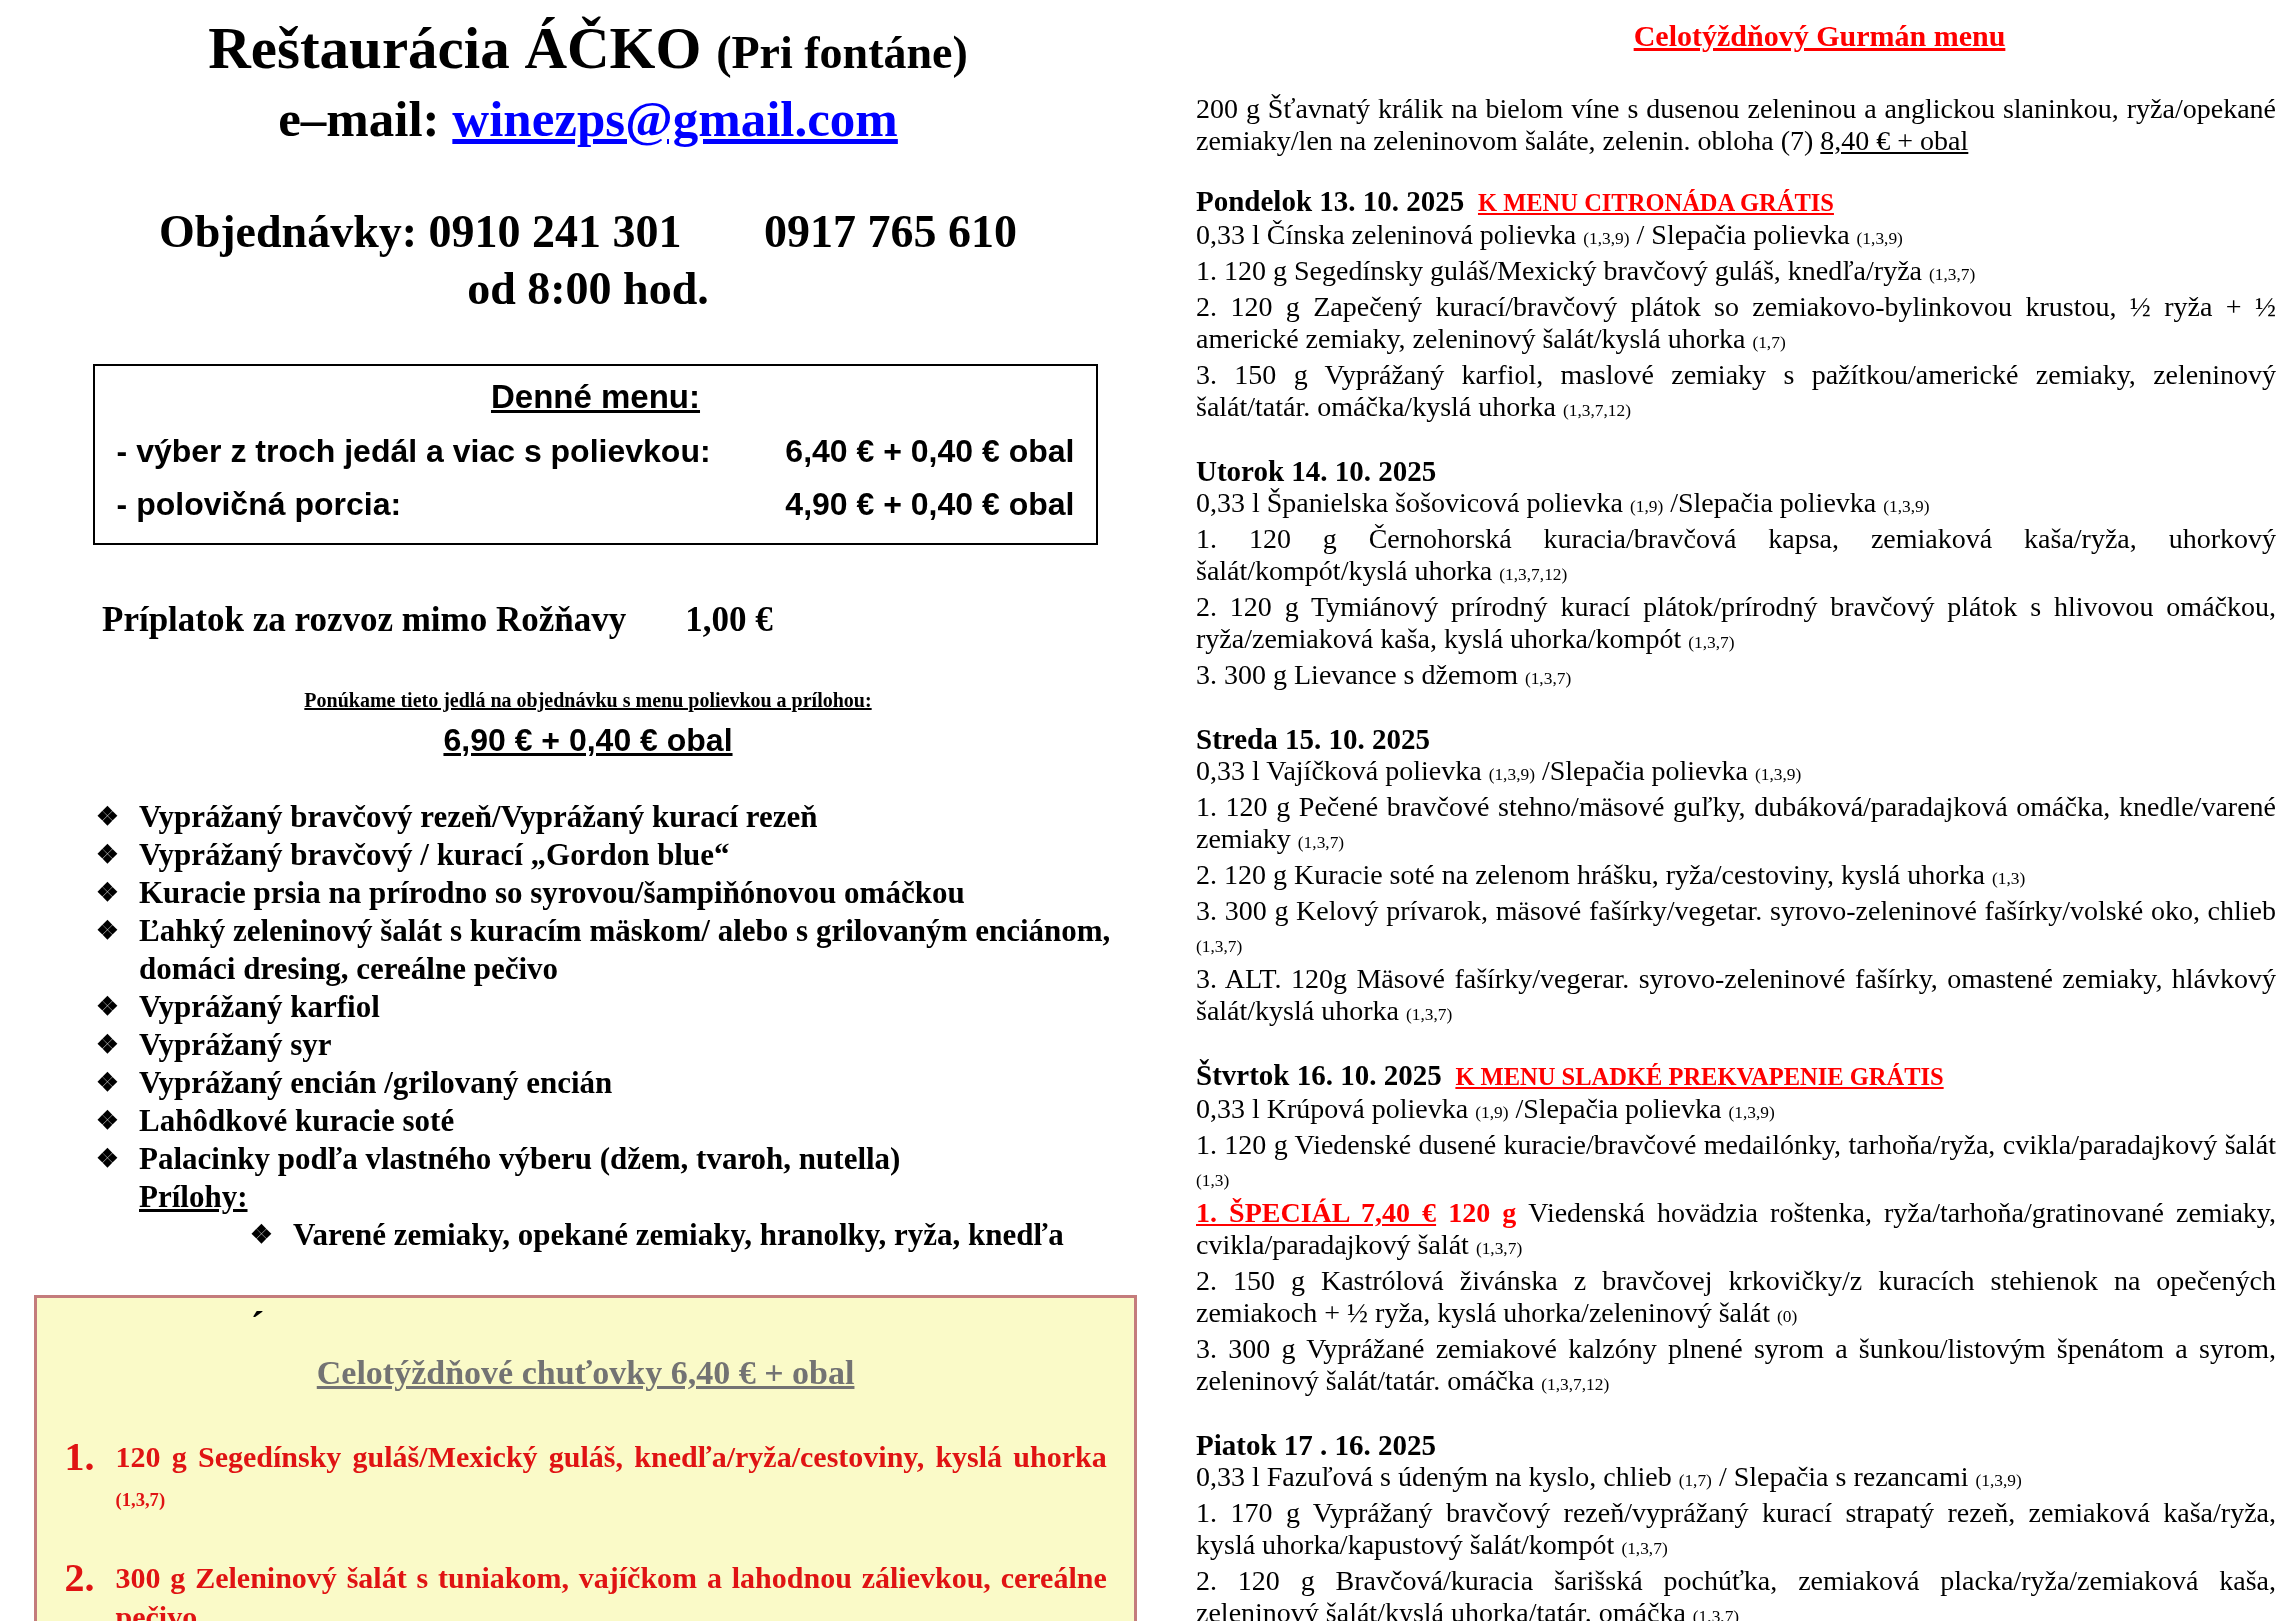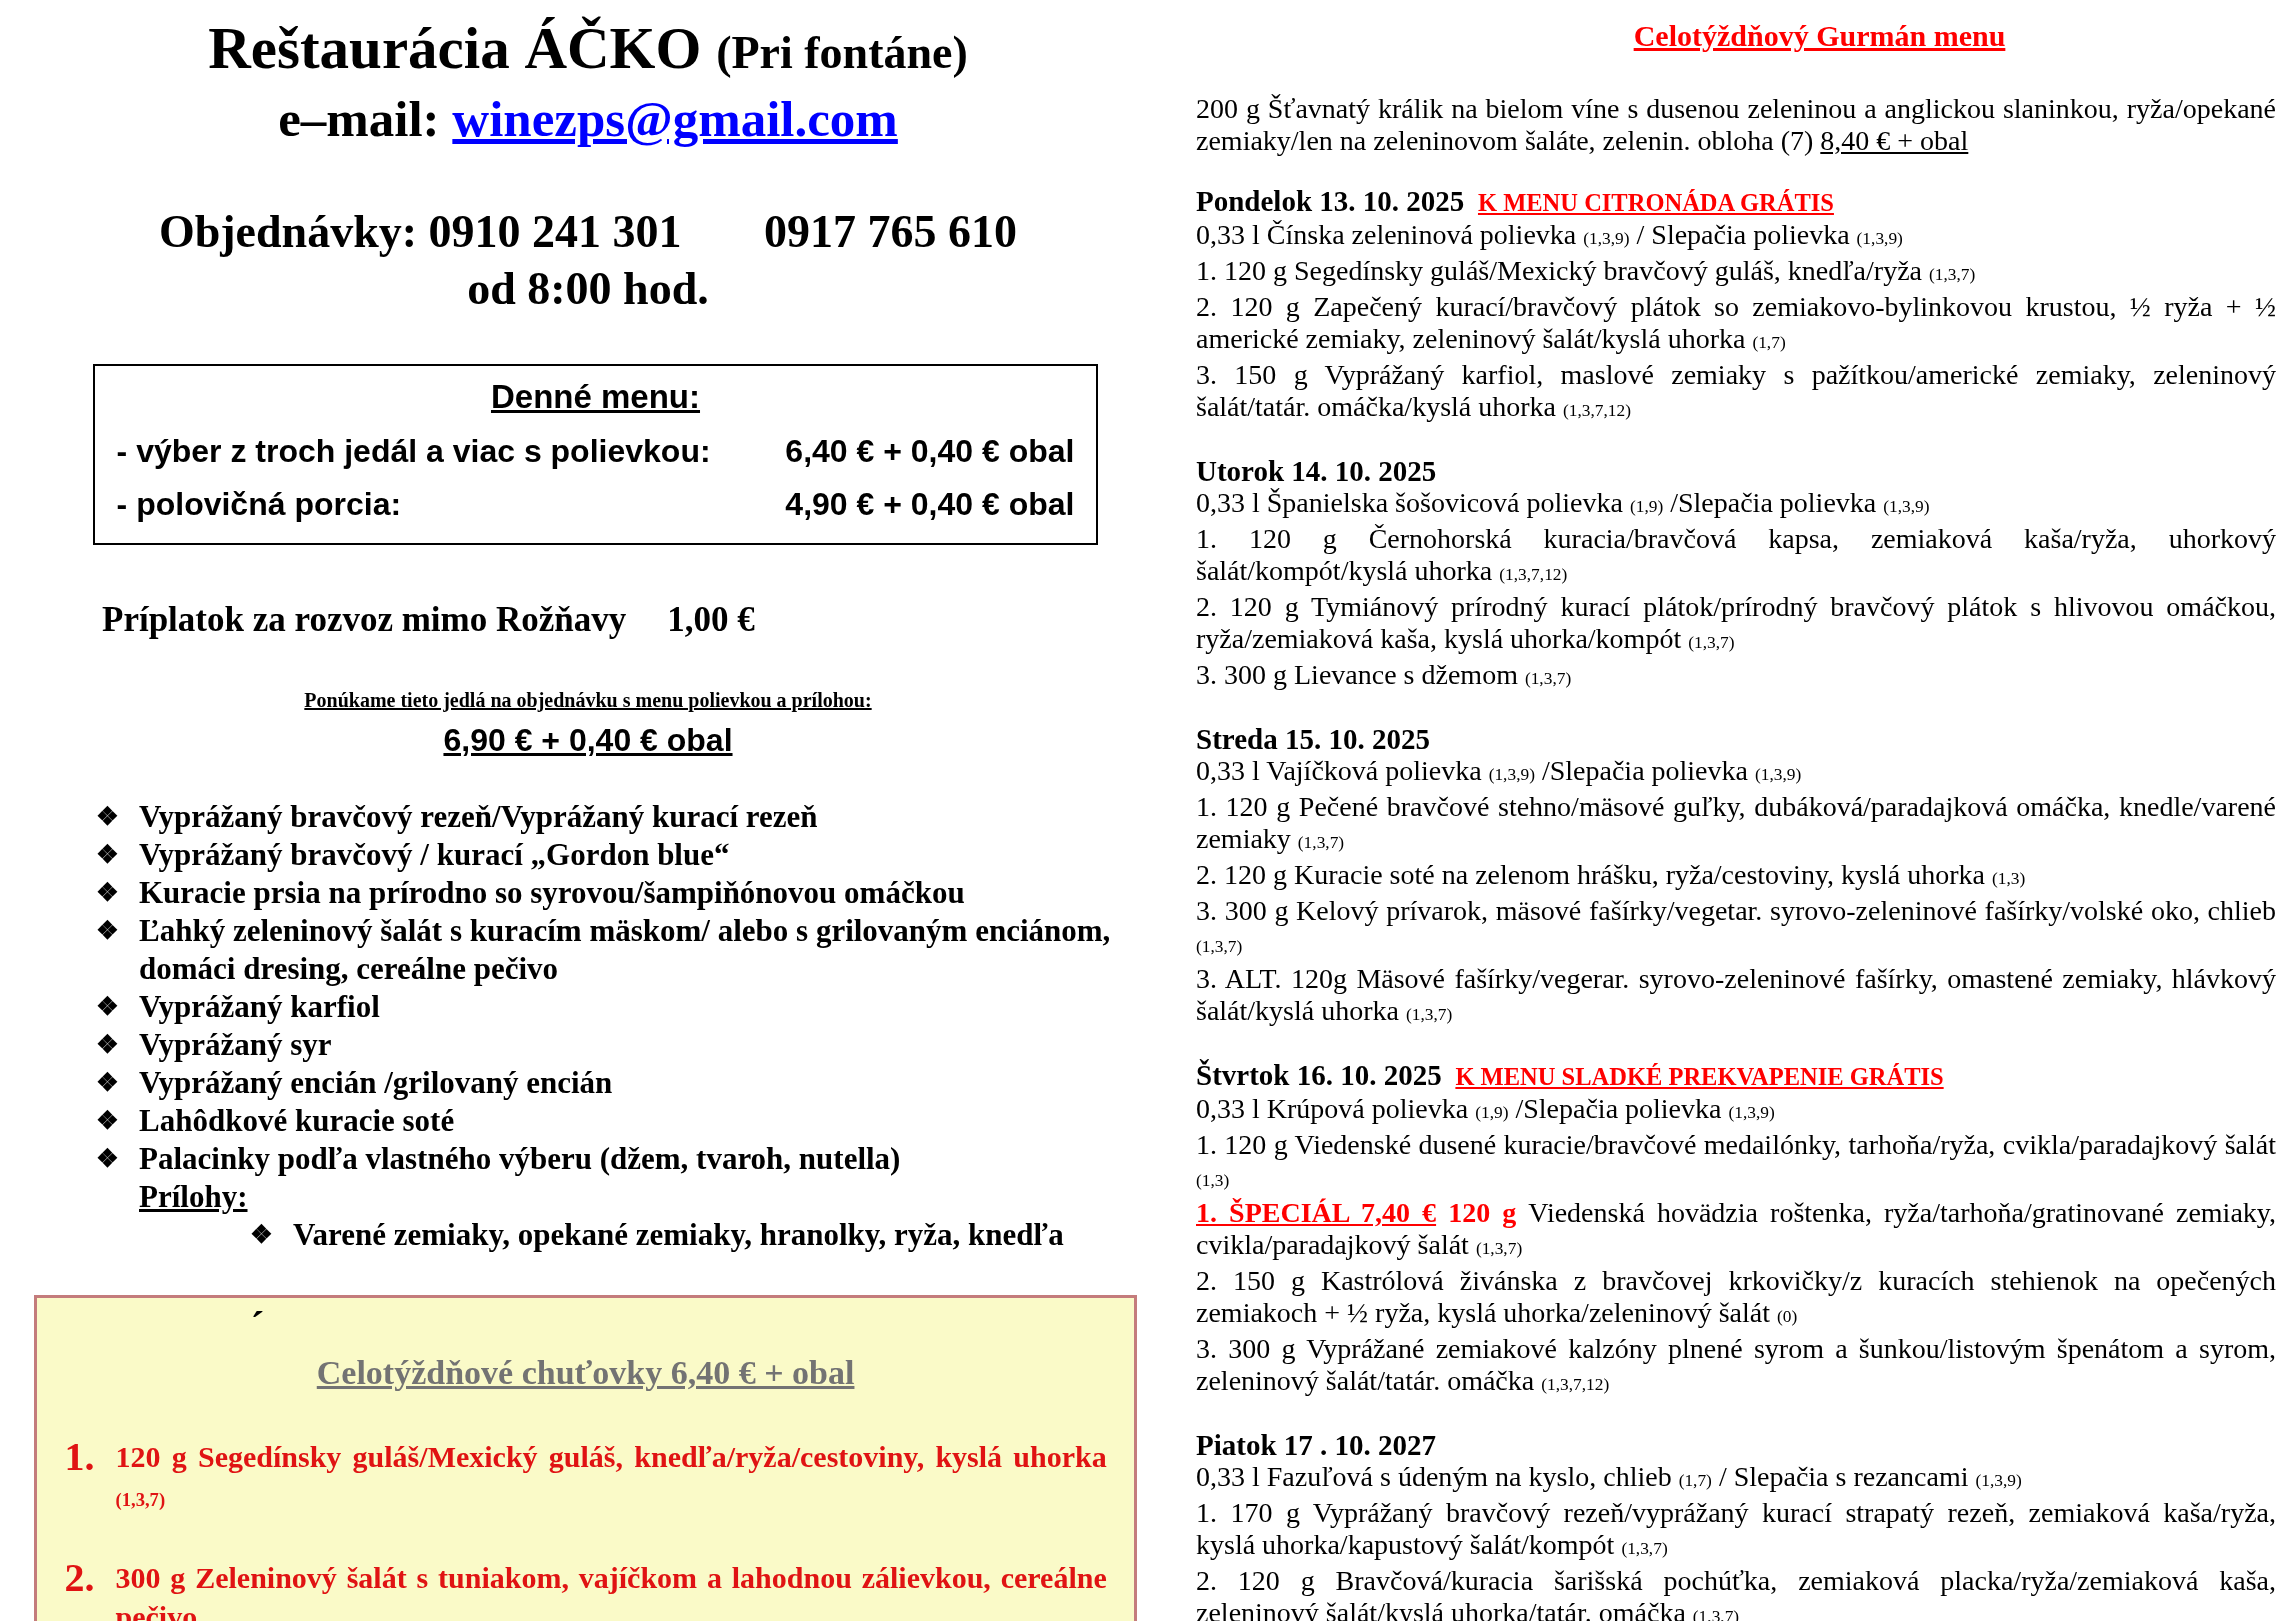--- a/index.html
+++ b/index.html
@@ -13,21 +13,21 @@
   .l-title .suffix{font-size:46px;}
   .l-email{text-align:center;font-weight:bold;font-size:51px;margin-top:9.8px;}
   .l-email .link{color:var(--link-blue,#0000ff);text-decoration:underline;cursor:pointer;}
   .l-orders{text-align:center;font-weight:bold;font-size:46px;margin-top:57px;white-space:nowrap;}
   .l-orders .phone2{margin-left:71px;}
   .l-from{text-align:center;font-weight:bold;font-size:46px;margin-top:3.9px;}
   .denne-box{margin:49px 0 0 54px;width:1005px;box-sizing:border-box;border:2.9px solid #000;
              padding:11.8px 21.6px 19.6px;font-family:"Liberation Sans",sans-serif;font-weight:bold;}
   .denne-title{text-align:center;font-size:33px;text-decoration:underline;}
   .denne-row{display:flex;justify-content:space-between;font-size:32px;margin-top:16.7px;}
-  .surcharge{margin:55px 0 0 63px;font-weight:bold;font-size:35px;display:flex;gap:41px;}
+  .surcharge{margin:55px 0 0 63px;font-weight:bold;font-size:35px;display:flex;gap:59px;}
   .offer-head{text-align:center;margin-top:49px;font-weight:bold;font-size:20px;text-decoration:underline;}
   .offer-price{text-align:center;margin-top:9.8px;font-family:"Liberation Sans",sans-serif;
                font-weight:bold;font-size:32px;text-decoration:underline;}
   .bullets{margin-top:39px;}
   .b-item{display:flex;font-weight:bold;font-size:31px;line-height:38px;padding-left:57px;}
   .b-glyph{width:43px;flex:0 0 43px;font-size:25.5px;}
   .b-text{flex:1;}
   .sides-label{margin-left:100px;font-weight:bold;font-size:31px;line-height:38px;text-decoration:underline;}
   .sides-row{display:flex;padding-left:211px;font-weight:bold;font-size:31px;line-height:38px;}
   .snack-box{margin:41px 0 0 -4.9px;width:1103px;box-sizing:border-box;height:390px;
@@ -182,21 +182,21 @@
         </div>
         <div class="day">
           <p class="day-title"><span>Štvrtok 16. 10. 2025</span><span class="promo">K MENU SLADKÉ PREKVAPENIE GRÁTIS</span></p>
           <p class="mline"><span class="seg-n">0,33 l Krúpová polievka </span><span class="seg-s">(1,9)</span><span class="seg-n"> /Slepačia polievka </span><span class="seg-s">(1,3,9)</span></p>
           <p class="mline"><span class="seg-n">1.  120 g  Viedenské dusené kuracie/bravčové medailónky, tarhoňa/ryža, cvikla/paradajkový šalát  </span><span class="seg-s">(1,3)</span></p>
           <p class="mline"><span class="seg-ru">1. ŠPECIÁL 7,40 €</span><span class="seg-r">  120 g </span><span class="seg-n">Viedenská hovädzia roštenka, ryža/tarhoňa/gratinované zemiaky, cvikla/paradajkový šalát </span><span class="seg-s">(1,3,7)</span></p>
           <p class="mline"><span class="seg-n">2. 150 g Kastrólová živánska z bravčovej krkovičky/z kuracích stehienok na opečených zemiakoch + ½ ryža, kyslá uhorka/zeleninový šalát </span><span class="seg-s">(0)</span></p>
           <p class="mline"><span class="seg-n">3. 300 g Vyprážané zemiakové kalzóny plnené syrom a šunkou/listovým špenátom a syrom, zeleninový šalát/tatár. omáčka </span><span class="seg-s">(1,3,7,12)</span></p>
         </div>
         <div class="day">
-          <p class="day-title"><span>Piatok 17 . 10. 2027</span></p>
+          <p class="day-title"><span>Piatok 17 . 16. 2025</span></p>
           <p class="mline"><span class="seg-n">0,33 l  Fazuľová s údeným na kyslo, chlieb </span><span class="seg-s">(1,7)</span><span class="seg-n"> / Slepačia s rezancami </span><span class="seg-s">(1,3,9)</span></p>
           <p class="mline"><span class="seg-n">1. 170 g Vyprážaný bravčový rezeň/vyprážaný kurací strapatý rezeň, zemiaková kaša/ryža, kyslá uhorka/kapustový šalát/kompót </span><span class="seg-s">(1,3,7)</span></p>
           <p class="mline"><span class="seg-n">2. 120 g Bravčová/kuracia šarišská pochúťka, zemiaková placka/ryža/zemiaková kaša, zeleninový šalát/kyslá uhorka/tatár. omáčka </span><span class="seg-s">(1,3,7)</span></p>
         </div>
       </div>
   </div>
 
 </div>
 
 

